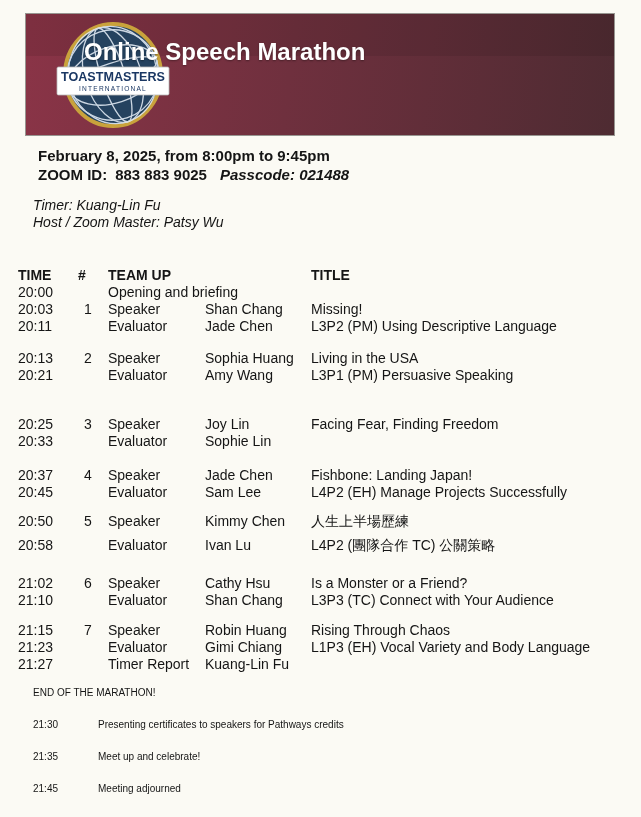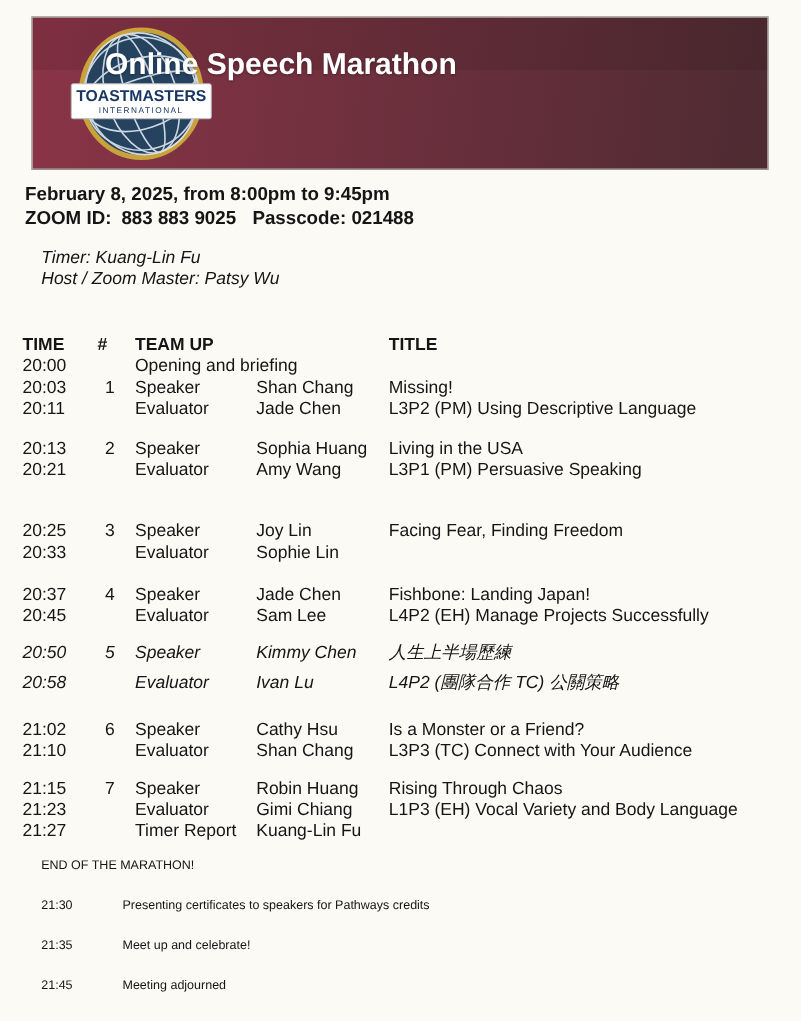--- a/index.html
+++ b/index.html
@@ -29,42 +29,42 @@
   }
   .title-block {
     position: absolute; left: 58px; top: 21px; width: 372px;
     text-align: left; color: #ffffff; font-weight: bold;
     font-size: 24px; line-height: 34px;
     text-shadow: 0 1px 2px rgba(0,0,0,0.35);
   }
 
   
   .meta-bold {
-    position: absolute; left: 20px; top: 146px;
+    position: absolute; left: 38px; top: 146px;
     font-weight: bold; font-size: 15px; line-height: 19px; white-space: nowrap;
   }
   .meta-bold .sp-id { margin-left: 8px; }
-  .meta-bold .sp-pass { margin-left: 13px; }
+  .meta-bold .sp-pass { margin-left: 13px; font-style: italic; }
   .meta-reg {
     position: absolute; left: 33px; top: 197px;
     font-size: 14px; line-height: 17px; white-space: nowrap; font-style: italic;
   }
 
   
   .schedule {
     position: absolute; left: 18px; top: 267px; width: 600px;
     font-size: 14px;
   }
   .r {
     display: grid;
     grid-template-columns: 60px 30px 97px 106px 1fr;
     height: 17px; line-height: 17px; white-space: nowrap;
   }
   .r.hdr { font-weight: bold; }
-  .r.cjk { height: 24px; line-height: 24px; font-style: italic; }
+  .r.cjk { height: 24px; line-height: 24px; }
   .r:not(.hdr) .c-num { padding-left: 6px; }
   .c-role.wide { grid-column: 3 / 5; }
 
   #sched-groups > .sg { margin-top: 15px; }
   #sched-groups > .sg:nth-child(1) { margin-top: 0; }
   #sched-groups > .sg:nth-child(2) { margin-top: 0; }
   #sched-groups > .sg:nth-child(4) { margin-top: 32px; }
   #sched-groups > .sg:nth-child(5) { margin-top: 17px; }
   #sched-groups > .sg:nth-child(6) { margin-top: 8px; }
   #sched-groups > .sg:nth-child(7) { margin-top: 18px; }

